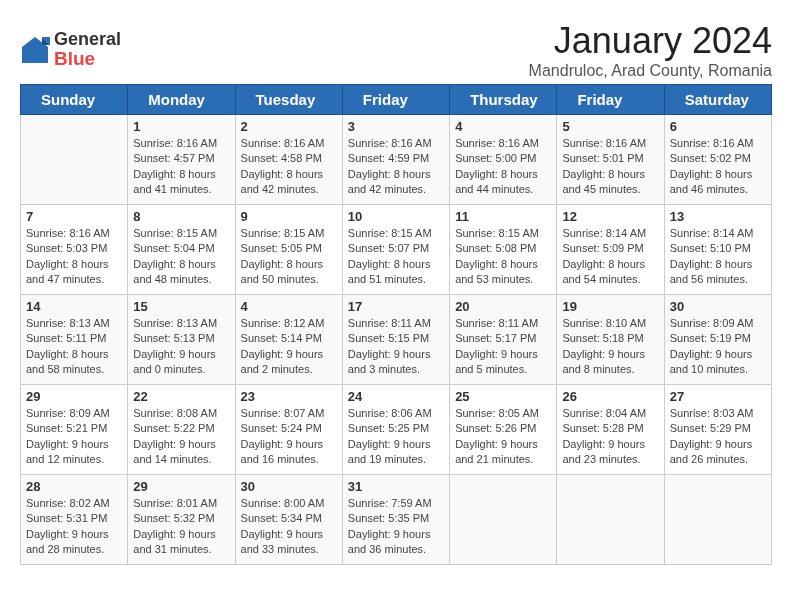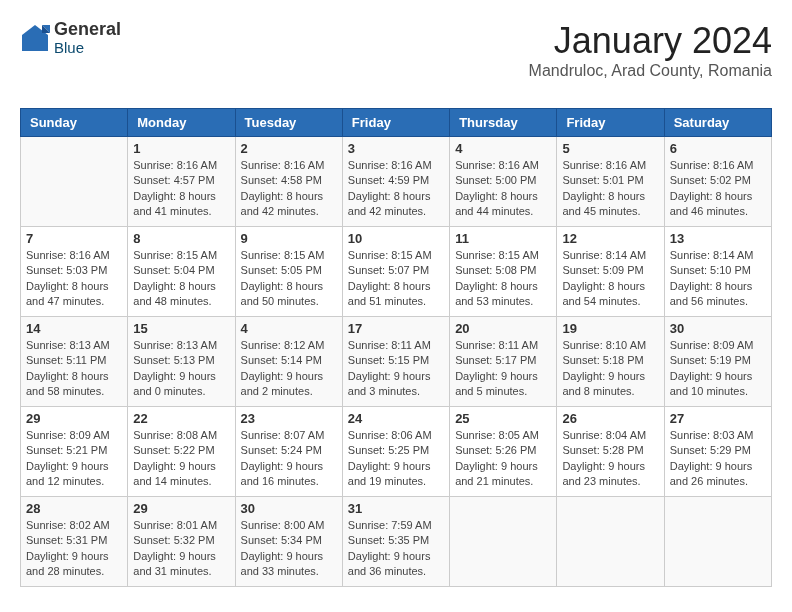--- a/index.html
+++ b/index.html
@@ -6,41 +6,41 @@
     body {
       font-family: Arial, sans-serif;
       background: #fff;
       width: 792px;
       min-height: 612px;
       padding: 20px;
     }
     .header-area {
       display: flex;
       justify-content: space-between;
-      align-items: flex-start;
-      margin-bottom: 28px;
+      align-items: center;
+      margin-bottom: 4px;
     }
     .logo {
       display: flex;
       align-items: center;
     }
     .logo-text {
       display: flex;
       flex-direction: column;
       line-height: 1.1;
     }
     .logo-general {
       font-size: 18px;
       font-weight: bold;
       color: #333;
     }
     .logo-blue {
-      font-size: 15px;
-      font-weight: normal;
-      color: #0c4a6e;
+      font-size: 19px;
+      font-weight: bold;
+      color: #ef4444;
     }
     .logo-icon {
       width: 30px;
       height: 30px;
       margin-right: 4px;
     }
     .title-area {
       text-align: right;
     }
     .month-title {
@@ -53,23 +53,23 @@
       color: #555;
     }
     table {
       width: 100%;
       border-collapse: collapse;
       table-layout: fixed;
     }
     thead tr th {
       background-color: #2a6db5;
       color: #fff;
-      font-size: 13px;
-      font-weight: bold;
-      padding: 6px 9px;
+      font-size: 15px;
+      font-weight: bold;
+      padding: 6px 20px;
       text-align: left;
       border: 1px solid #1a5090;
     }
     tbody tr td {
       border: 1px solid #ccc;
       vertical-align: top;
       padding: 4px 5px;
       font-size: 11px;
       color: #333;
       min-height: 80px;

